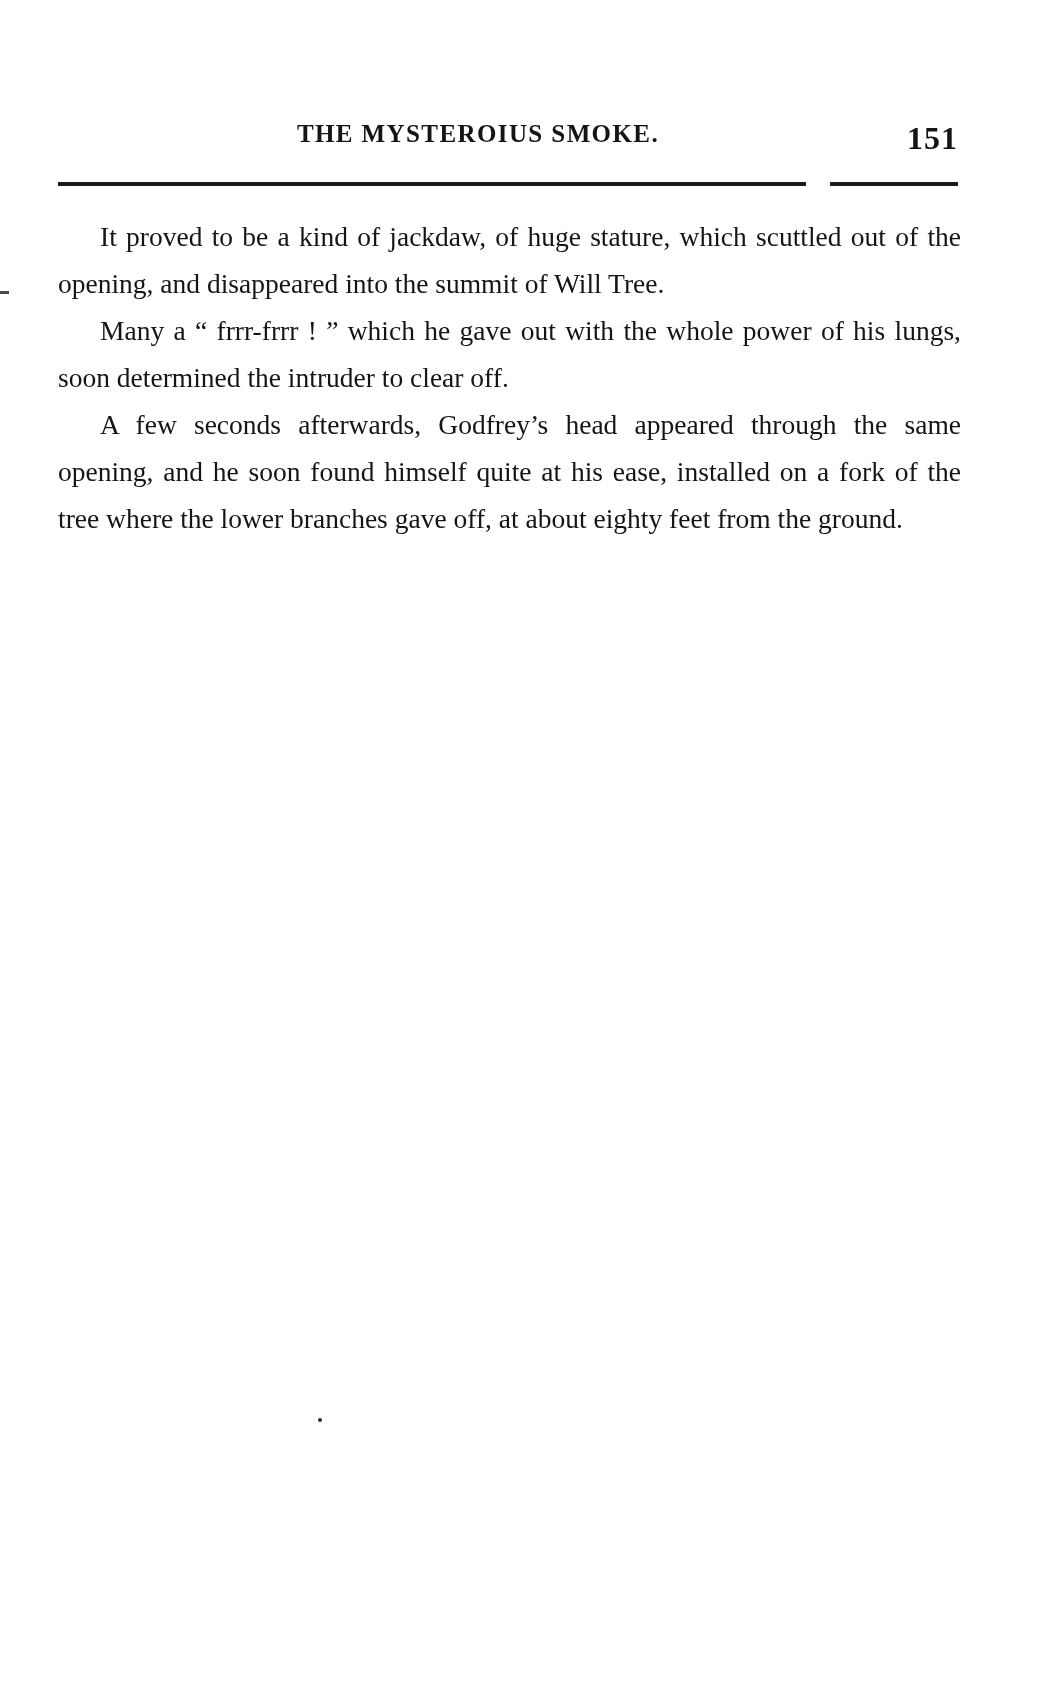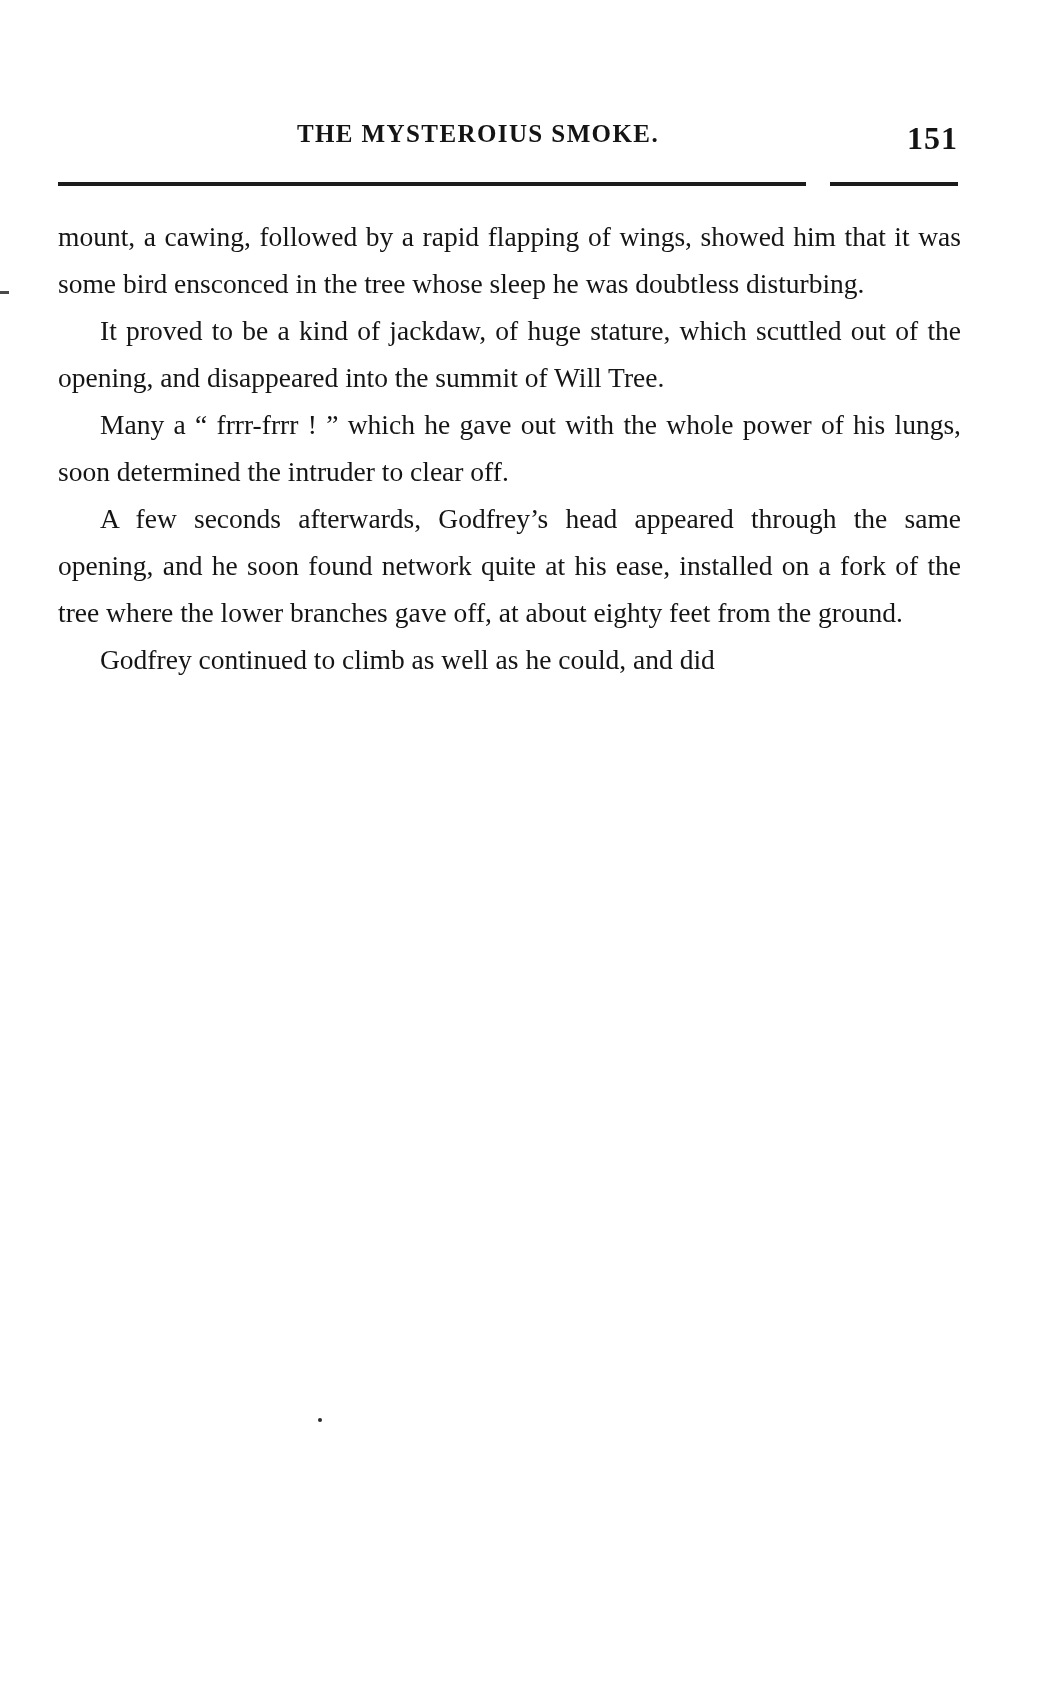--- a/index.html
+++ b/index.html
@@ -111,22 +111,20 @@
 
   <div class="header">
     <div class="running-head">THE MYSTEROIUS SMOKE.</div>
     <div class="folio">151</div>
   </div>
 
   <div class="rule"></div>
   <div class="rule-gap"></div>
 
   <div class="body-text">
-    <p>mount, a cawing, followed by a rapid flapping of wings, showed him that it was some bird ensconced in the tree whose sleep he was doubtless disturbing.</p>
     <p class="indent">It proved to be a kind of jackdaw, of huge stature, which scuttled out of the opening, and disappeared into the summit of Will Tree.</p>
     <p class="indent">Many a “ frrr-frrr ! ” which he gave out with the whole power of his lungs, soon determined the intruder to clear off.</p>
-    <p class="indent">A few seconds afterwards, Godfrey’s head appeared through the same opening, and he soon found network quite at his ease, installed on a fork of the tree where the lower branches gave off, at about eighty feet from the ground.</p>
-    <p class="indent">Godfrey continued to climb as well as he could, and did</p>
+    <p class="indent">A few seconds afterwards, Godfrey’s head appeared through the same opening, and he soon found himself quite at his ease, installed on a fork of the tree where the lower branches gave off, at about eighty feet from the ground.</p>
   </div>
 
   <div class="tail-dot"></div>
 
 </div>
 
 </body></html>

